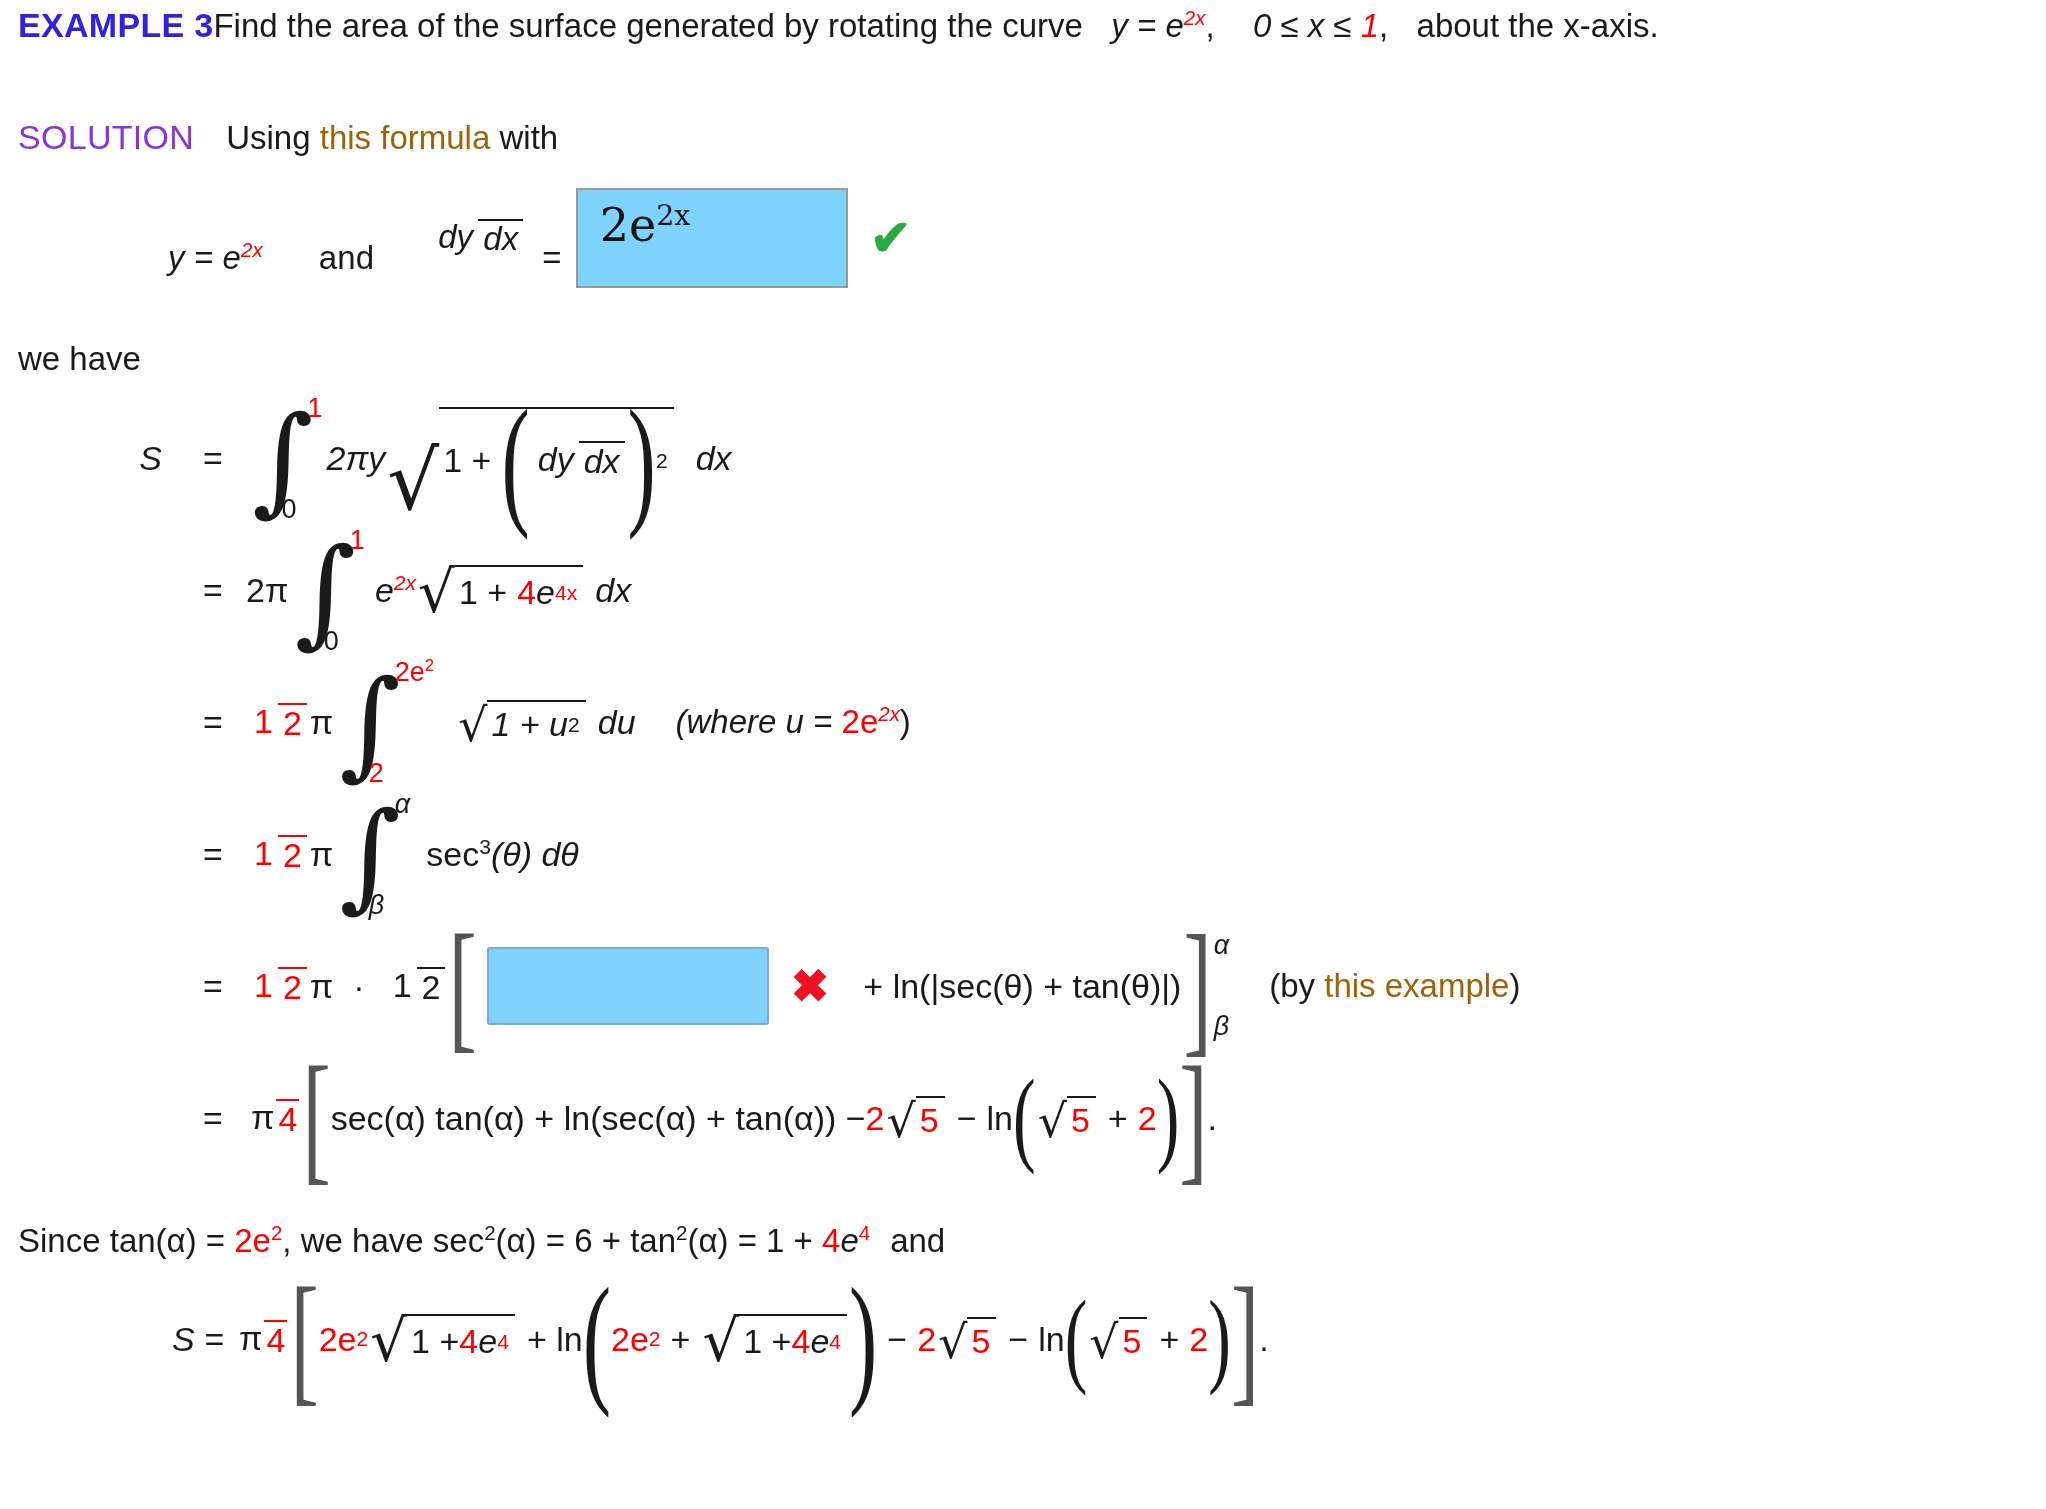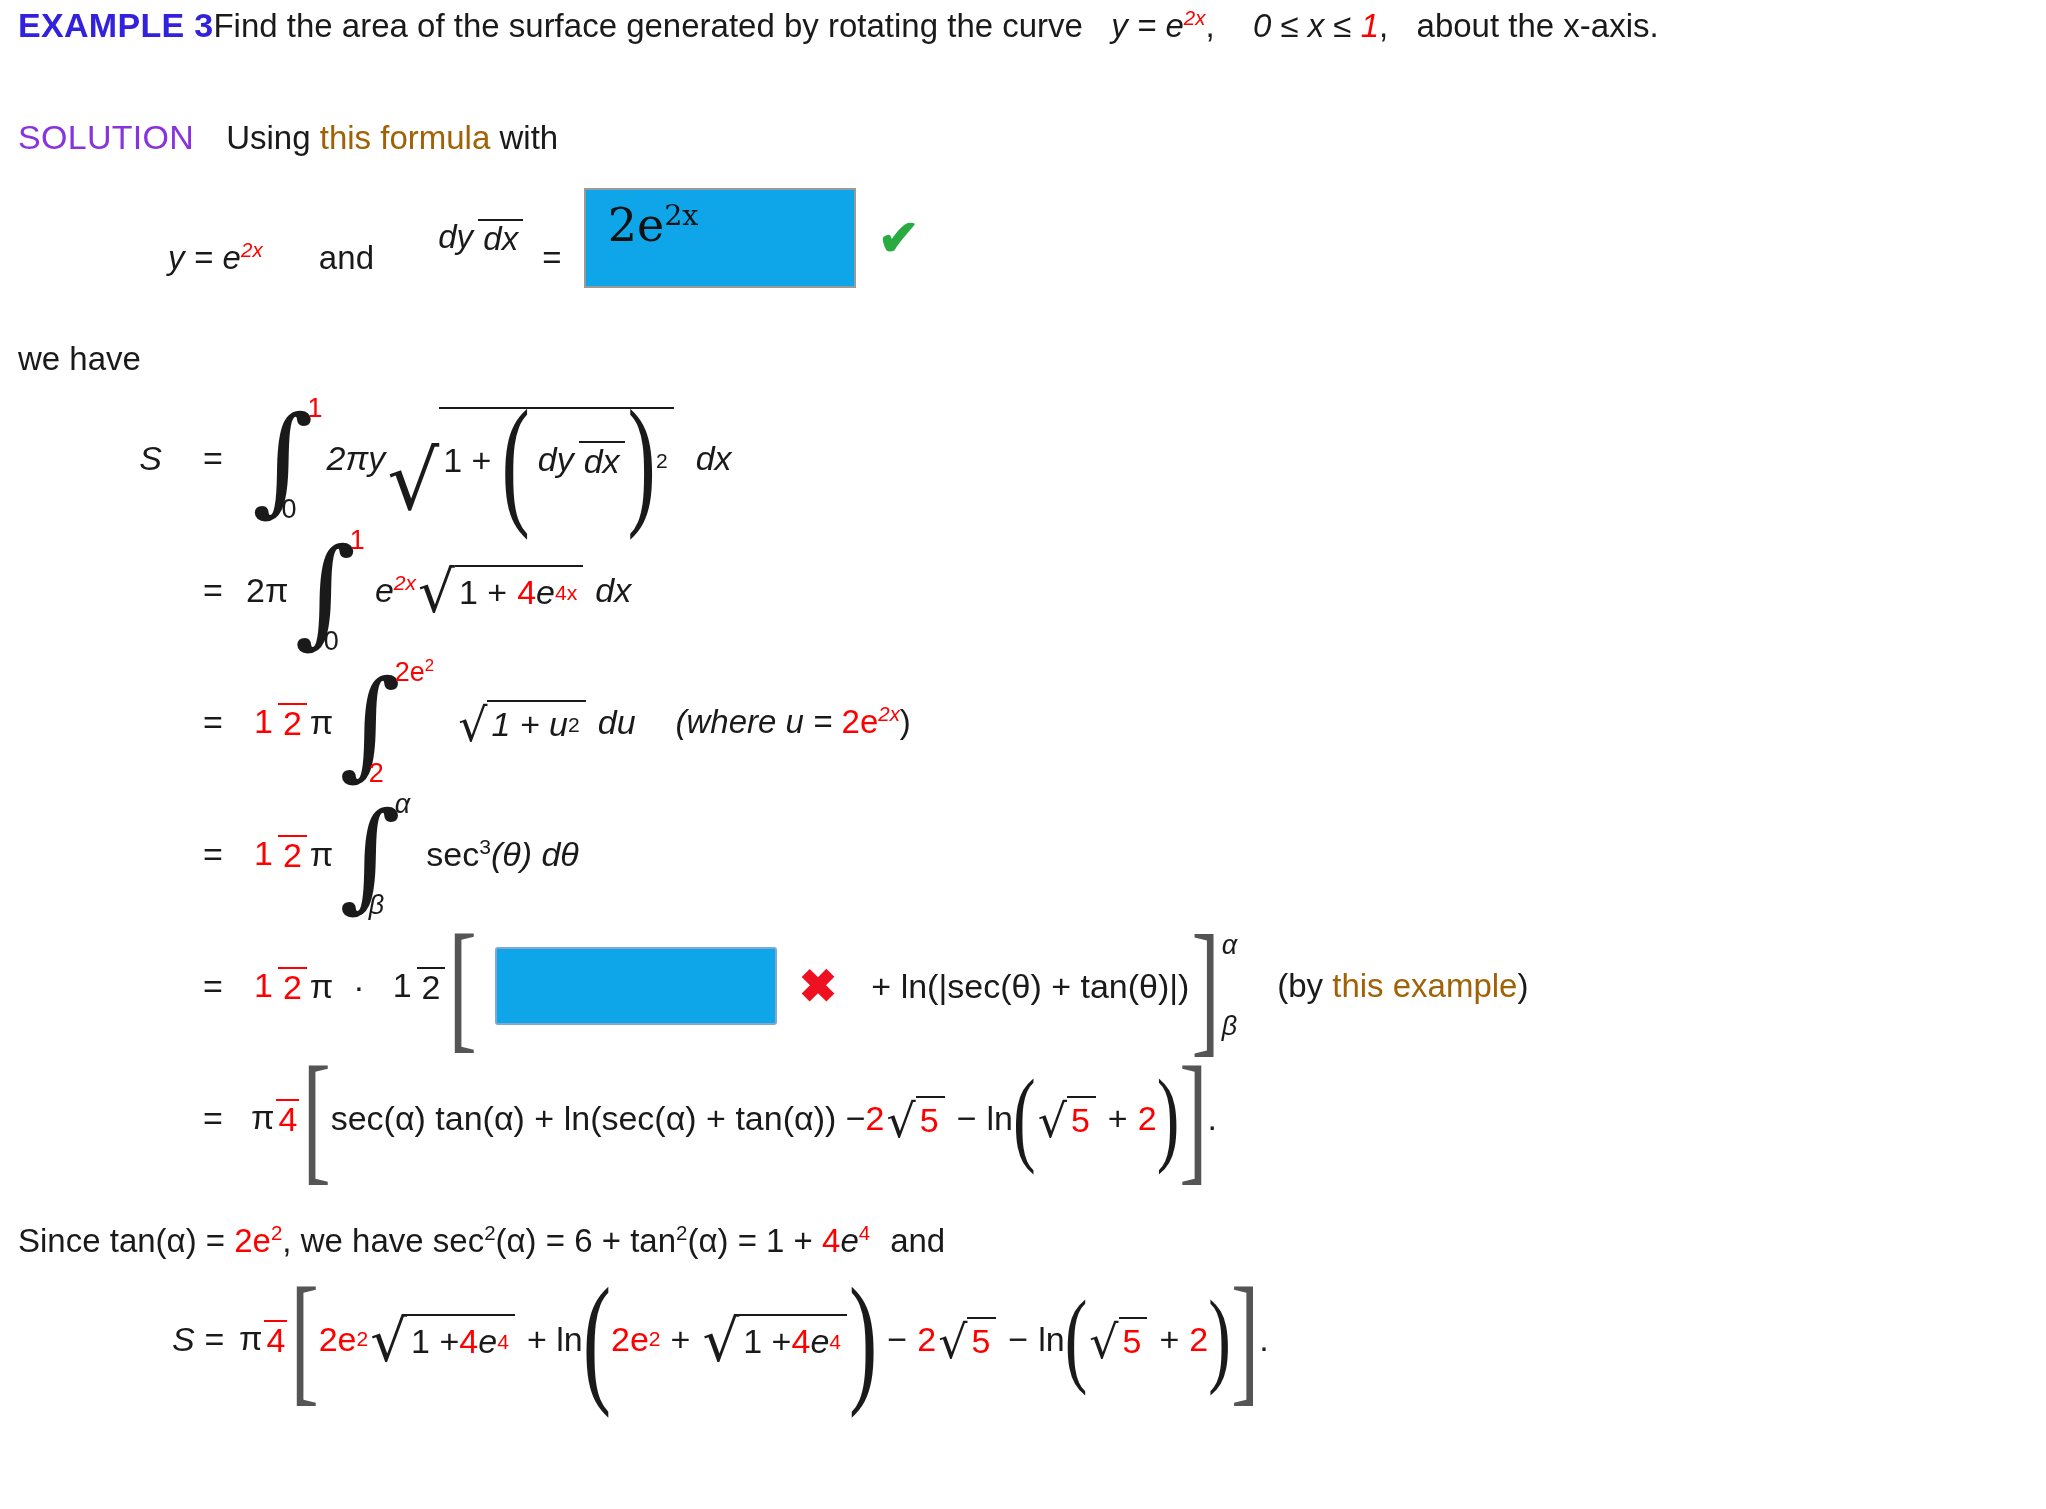--- a/index.html
+++ b/index.html
@@ -128,25 +128,24 @@
   .bigpar, .bigbrk {
     display: inline-block;
     font-family: "Liberation Serif", serif;
     font-weight: 300;
   }
   .p-md  { font-size: 2.0em; transform: scaleY(1.55) translateY(-1px); }
   .p-lg  { font-size: 2.5em; transform: scaleY(1.7)  translateY(-1px); }
 
   
   .ansbox {
-    background: #0ea5e9;
+    background: #7dd3fc;
     display: inline-block;
     vertical-align: middle;
     box-sizing: border-box;
-    margin-left: 8px;
   }
   #dydx-box {
     width: 272px; height: 100px;
     border: 2px solid #9a9a9a;
     font-family: "DejaVu Serif", serif;
     font-size: 46px;
     padding: 8px 0 0 22px;
     color: #111;
   }
   #sec-box {

